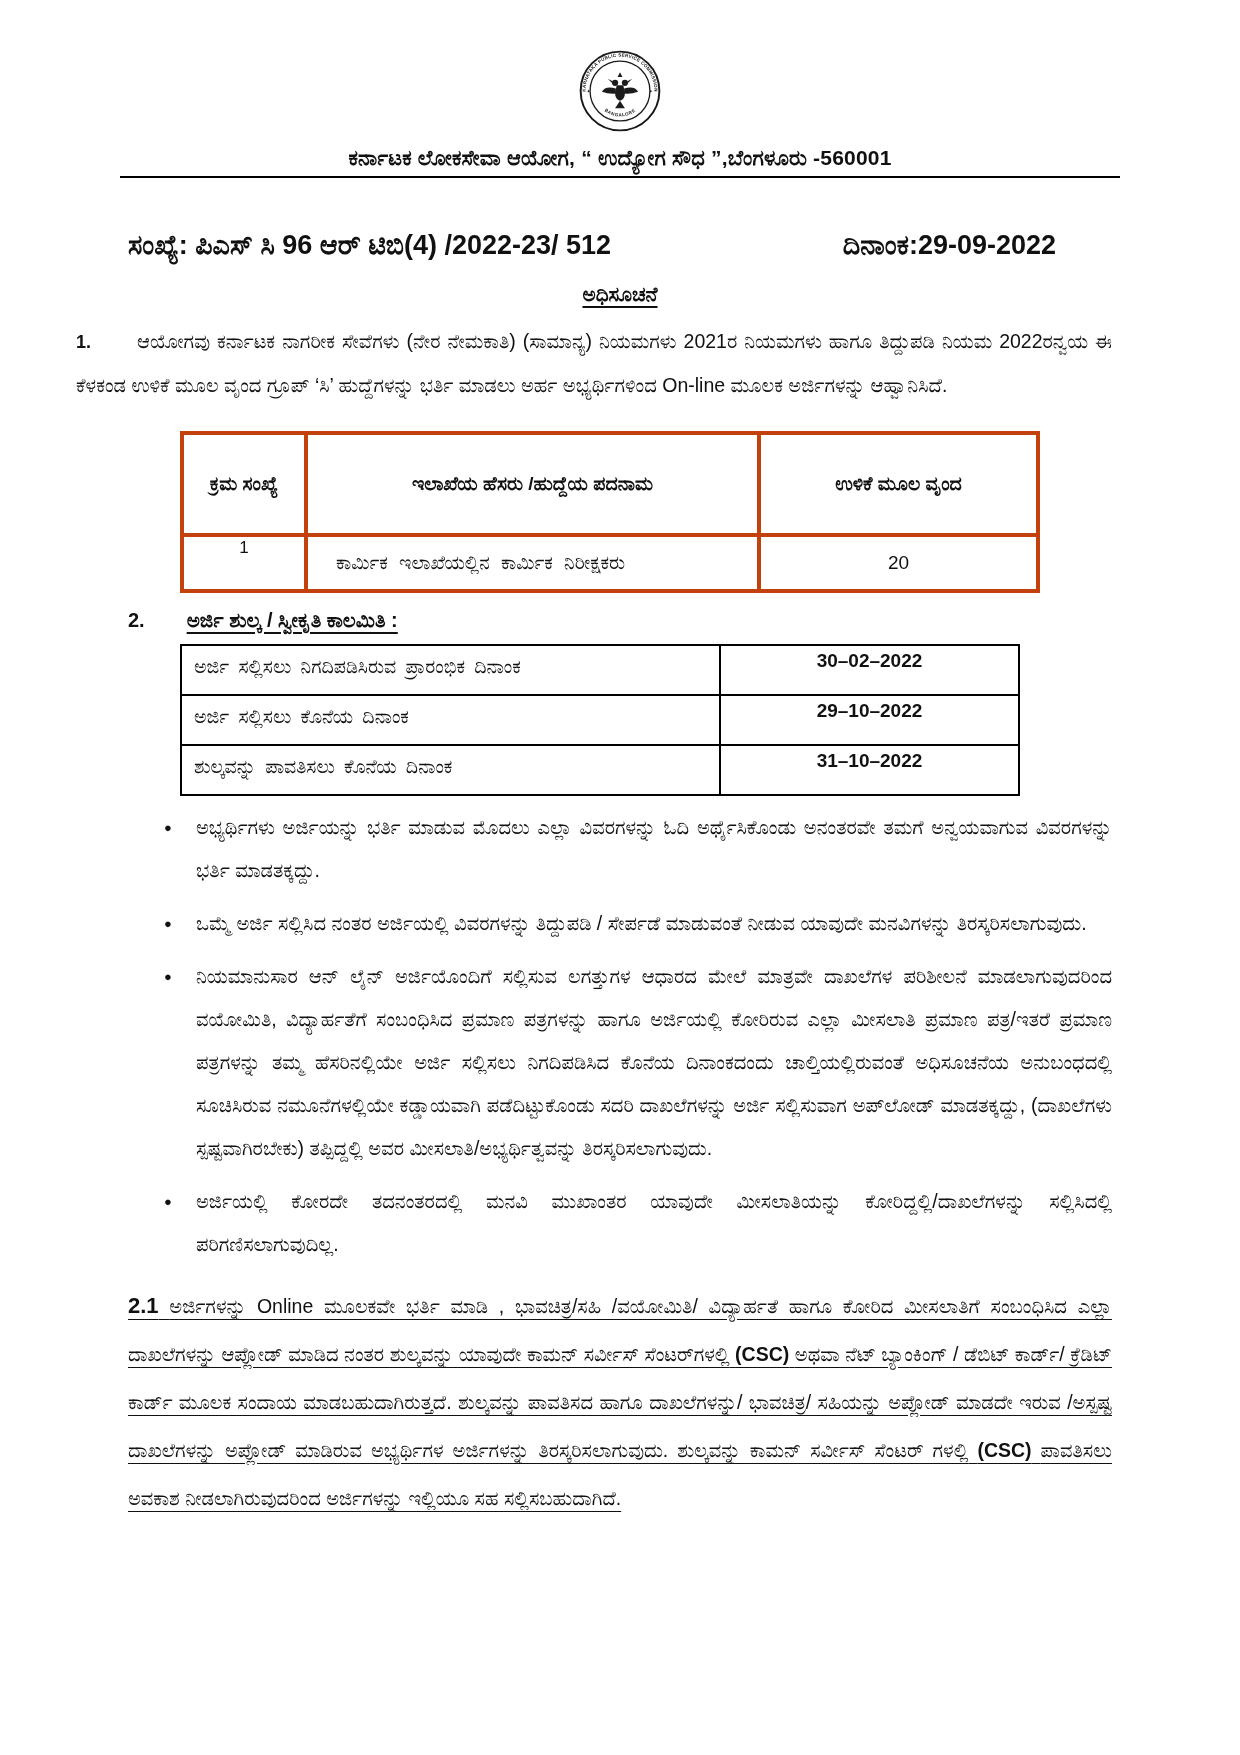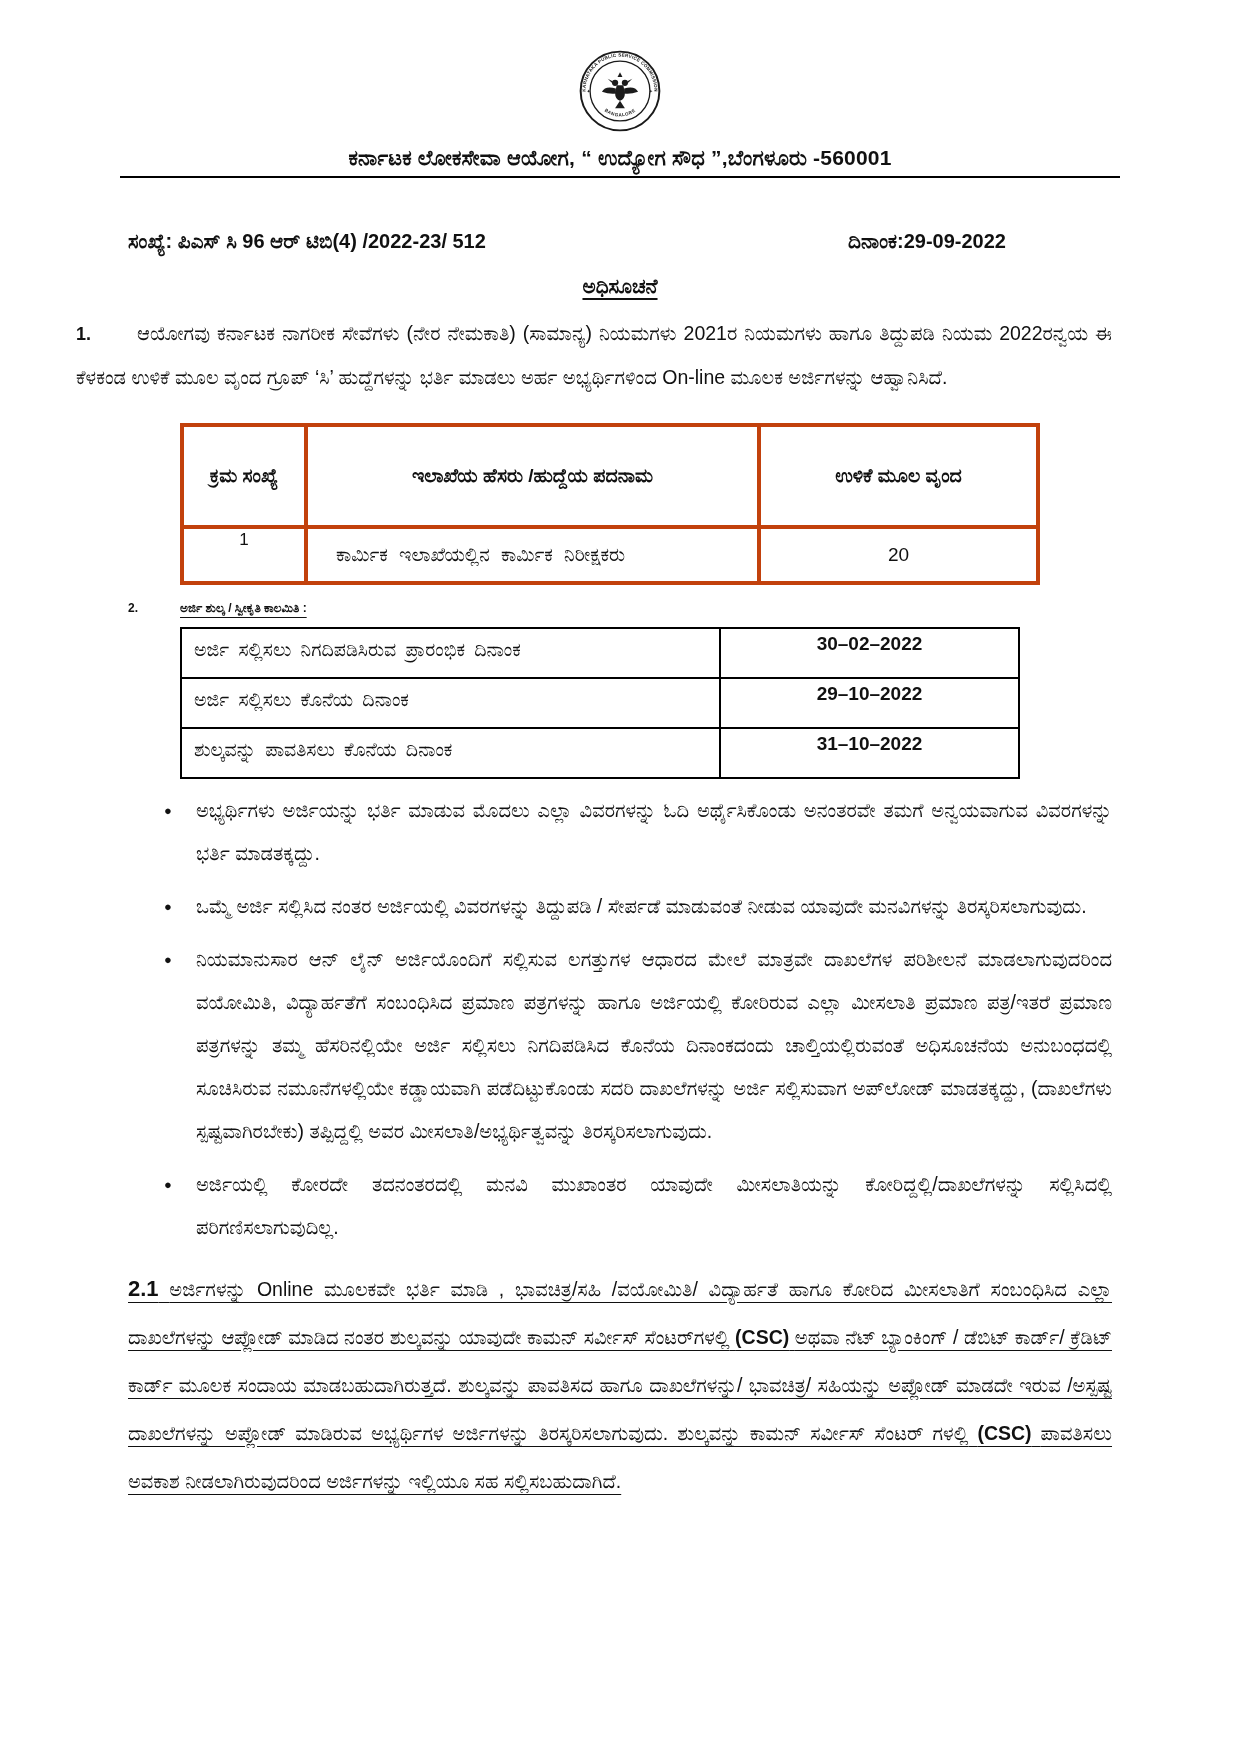--- a/index.html
+++ b/index.html
@@ -14,23 +14,23 @@
   }
   .logo-wrap{text-align:center;padding-top:50px;}
   .seal{display:inline-block;}
   .org-header{
     text-align:center;font-weight:bold;font-size:21px;
     margin-top:10px;letter-spacing:.2px;
   }
   .header-rule{border-top:2px solid #000;margin:6px 120px 0 120px;}
   .ref-row{
     display:flex;justify-content:space-between;
-    margin:52px 128px 0 128px;font-weight:bold;font-size:20px;
+    margin:52px 128px 0 128px;font-weight:bold;font-size:27px;
   }
-  .ref-date{margin-right:106px;}
+  .ref-date{margin-right:56px;}
   .notif-title{
     text-align:center;font-weight:bold;font-size:20px;
     text-decoration:underline;text-underline-offset:5px;
     margin-top:22px;
   }
   .para1{
     margin:14px 128px 0 76px;font-size:19.5px;line-height:43px;
     text-align:justify;
   }
   .pnum{font-weight:bold;font-size:18px;}
@@ -38,21 +38,21 @@
   table{border-collapse:collapse;}
   .table1{margin:24px 0 0 180px;}
   .table1 th,.table1 td{border:4px solid #c2410c;font-size:19px;}
   .table1 th{font-weight:bold;height:90px;padding:4px 10px;}
   .table1 .c-sl{width:100px;text-align:center;}
   .table1 .c-name{width:420px;text-align:center;border-radius:30px;}
   .table1 .c-vac{width:255px;text-align:center;}
   .table1 td{height:50px;vertical-align:middle;}
   .table1 td.c-name{text-align:left;padding-left:28px;word-spacing:6px;}
   .table1 td.c-sl{vertical-align:top;font-size:17px;}
-  .sec2-row{margin:16px 128px 0 128px;font-size:12px;font-weight:bold;}
+  .sec2-row{margin:16px 128px 0 128px;font-size:20px;font-weight:bold;}
   .sec2-gap{display:inline-block;width:42px;}
   .sec2-heading{text-decoration:underline;text-underline-offset:5px;}
   .table2{margin:12px 0 0 180px;}
   .table2 td{border:2px solid #000;font-size:19px;}
   .table2 .t2-label{width:515px;text-align:left;padding:10px 10px 16px 12px;word-spacing:4px;}
   .table2 .t2-date{width:295px;text-align:center;font-weight:bold;vertical-align:top;padding-top:4px;font-size:19px;}
   .special-heading{
     margin:18px 128px 0 128px;font-size:20px;font-weight:bold;
     text-decoration:underline;text-underline-offset:5px;display:inline-block;
   }

